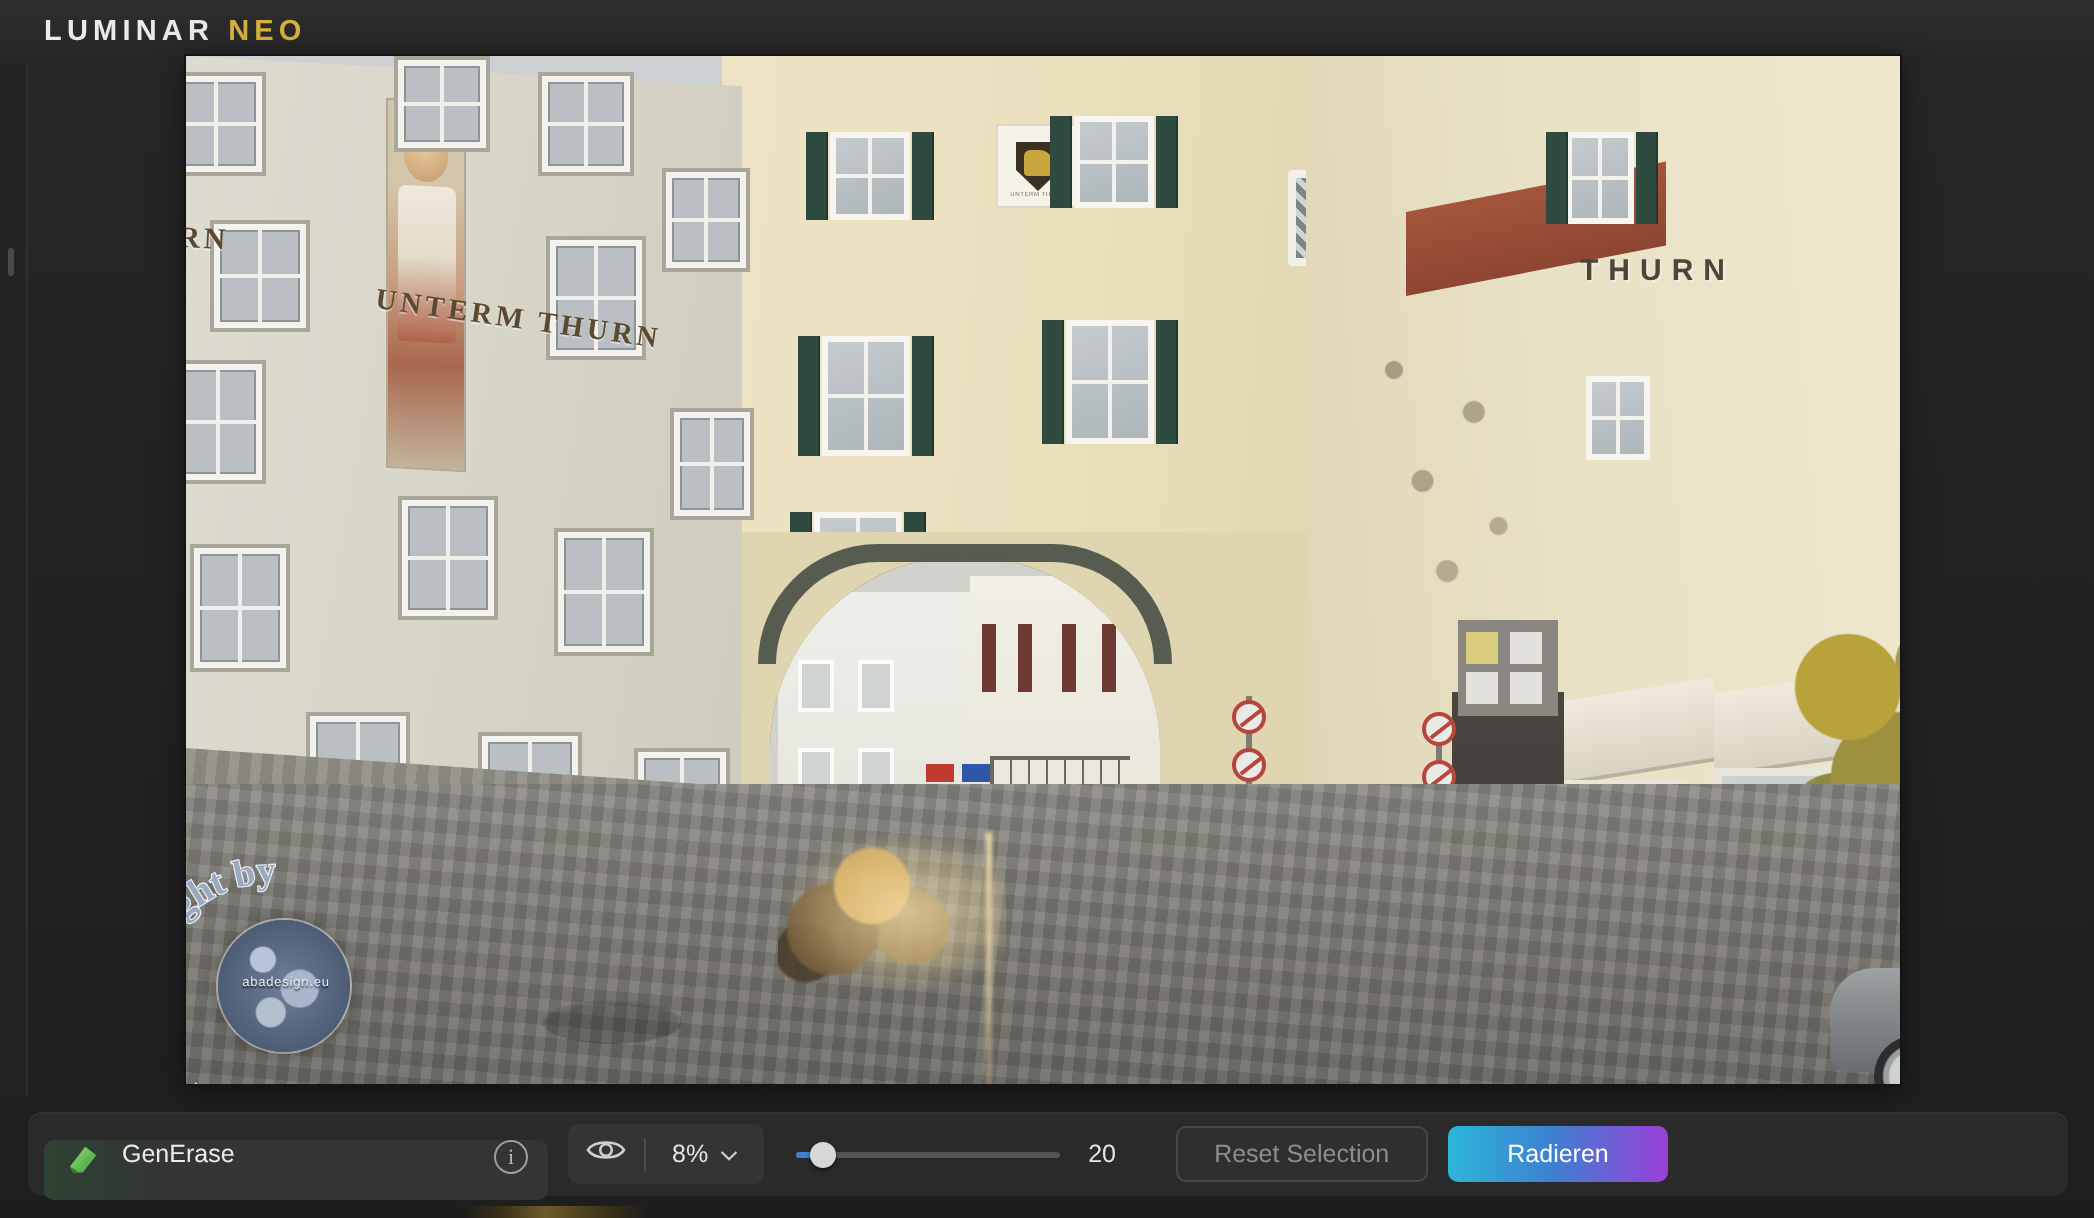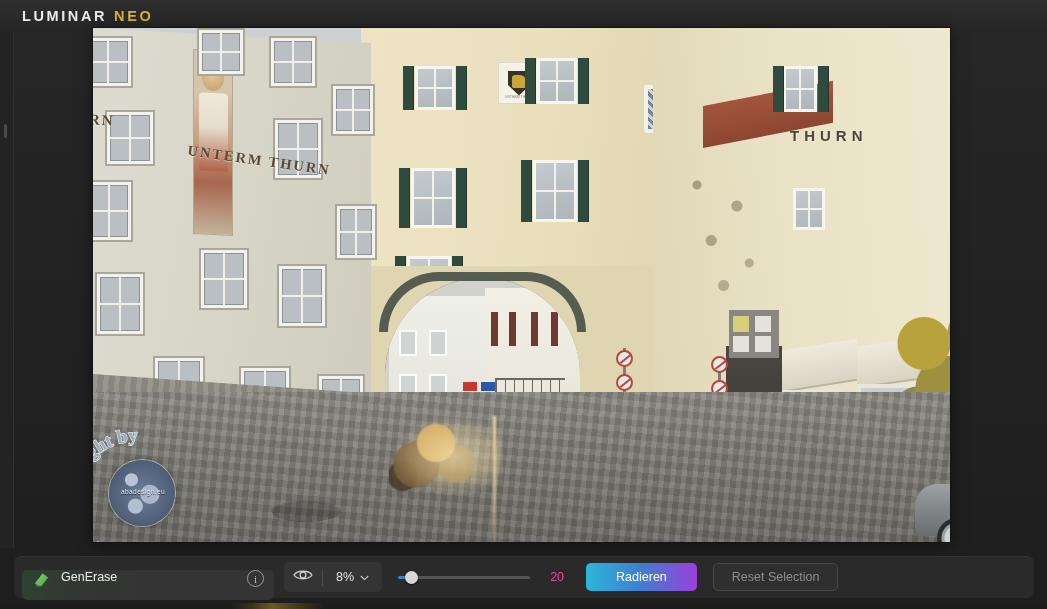--- a/index.html
+++ b/index.html
@@ -390,21 +390,21 @@
     position:relative; width:132px; height:3px; background:#555; border-radius:2px;
   }
   #fill{
     position:absolute; left:0; top:0; height:3px; width:13px;
     background:#3f7ecb; border-radius:2px;
   }
   #knob{
     position:absolute; left:9px; top:-5px; width:13px; height:13px; border-radius:50%;
     background:#d8d8d8; box-shadow:0 1px 2px rgba(0,0,0,.6); cursor:grab;
   }
-  #slider-val{ margin-left:14px; font-size:12.5px; color:#ec4899; width:20px;text-align:right; }
+  #slider-val{ margin-left:14px; font-size:12.5px; color:#e5e5e5; width:20px; }
   #reset-btn{
     margin-left:12px; height:28px; padding:0 18px; border-radius:5px;
     background:#2f2f2f; border:1px solid #484848; color:#8e8e8e;
     font-size:12.5px; font-family:inherit; cursor:default;
     display:flex; align-items:center;
   }
   #erase-btn{
     margin-left:10px; margin-right:4px; height:28px; padding:0 30px; border-radius:5px;
     background:linear-gradient(90deg,#2cb6d9 0%,#3e7fd0 48%,#9b3fd8 100%);
     border:none; color:#fff; font-size:12.5px; font-family:inherit;
@@ -625,17 +625,17 @@
 
 
   <div class="grp" id="slider-group">
     <div id="track">
       <div id="fill" style="width: 10.56px;"></div>
       <div id="knob" style="left: 6.56px;"></div>
     </div>
     <span id="slider-val">20</span>
   </div>
 
+  <button id="reset-btn">Reset Selection</button>
   <button id="erase-btn">Radieren</button>
-  <button id="reset-btn">Reset Selection</button>
 </div>
 
 <div id="bottom-strip"></div>
 
 </body></html>

